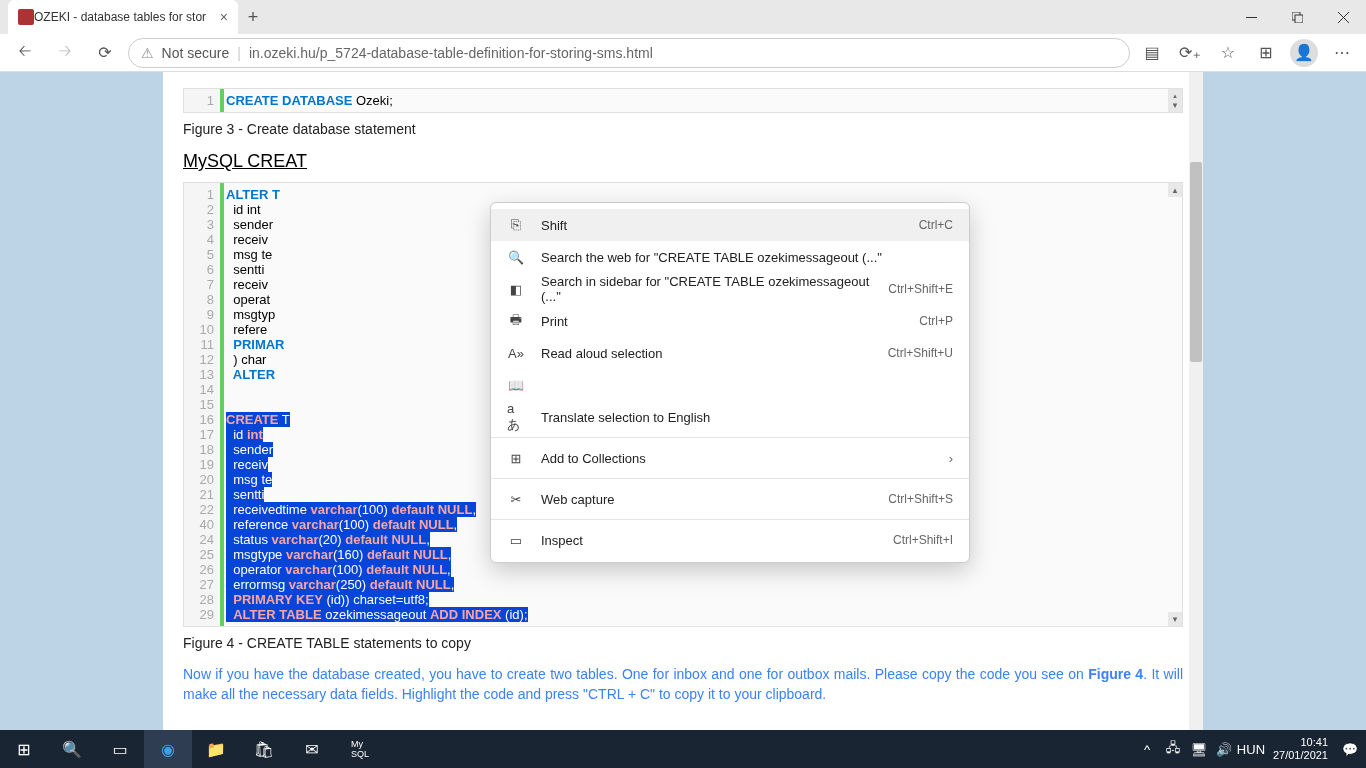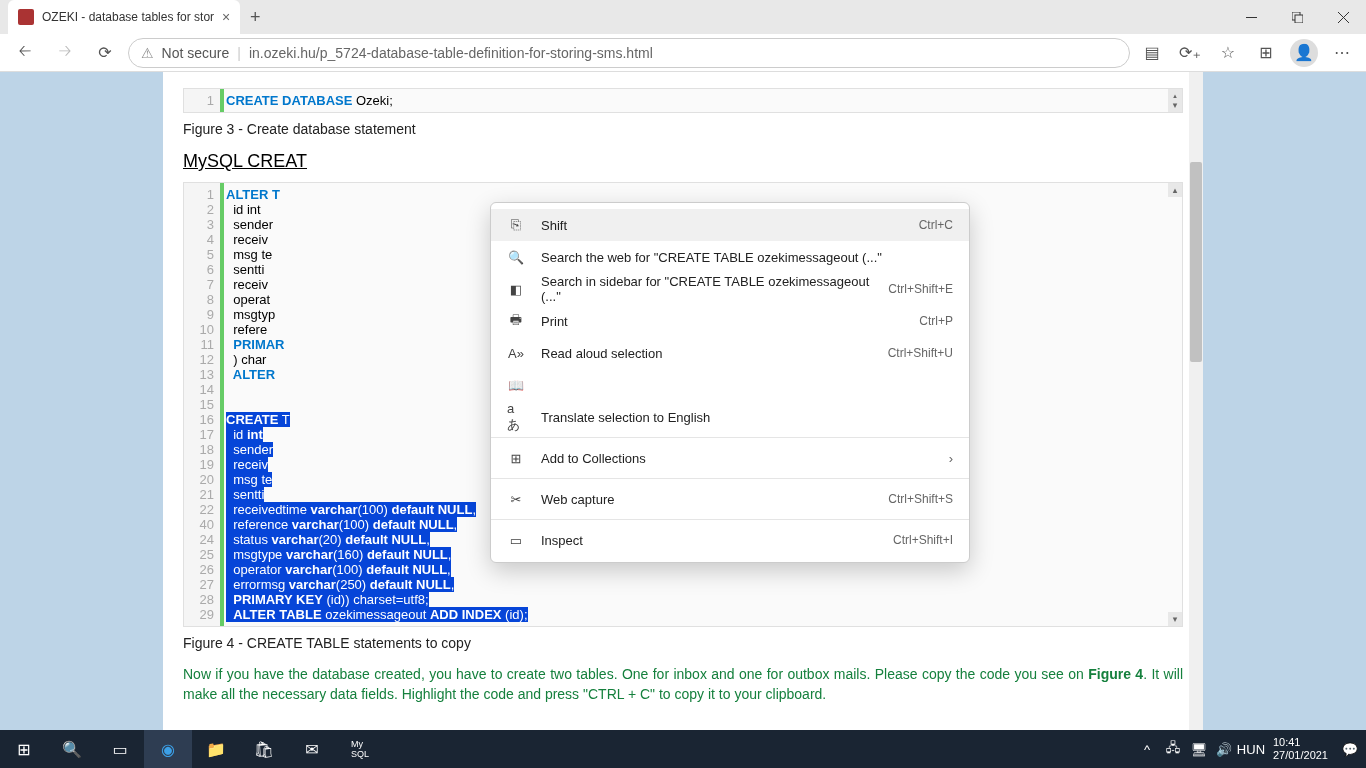--- a/index.html
+++ b/index.html
@@ -1,18 +1,18 @@
 <!DOCTYPE html>
 <html><head>
 <meta charset="utf-8">
 <style>
 *{margin:0;padding:0;box-sizing:border-box;font-family:"Segoe UI",Arial,sans-serif}
 body{width:1366px;height:768px;overflow:hidden;background:#f3f3f3;position:relative}
 .titlebar{height:34px;background:#e8e8e8;display:flex;align-items:flex-start}
-.tab{display:flex;align-items:center;height:34px;background:#fff;border-top-left-radius:6px;border-top-right-radius:6px;padding:0 10px;margin-left:8px;min-width:230px;font-size:12px;color:#333;gap:8px}
+.tab{display:flex;align-items:center;height:34px;background:#fff;border-top-left-radius:6px;border-top-right-radius:6px;padding:0 10px;margin-left:8px;min-width:230px;font-size:12px;color:#333;}
 .tab .favicon{width:16px;height:16px;background:#a33;border-radius:2px}
 .tab .tab-close{margin-left:auto;color:#666;font-size:14px;cursor:pointer}
 .newtab{width:30px;height:34px;display:flex;align-items:center;justify-content:center;color:#555;font-size:18px;cursor:pointer}
 .win-controls{margin-left:auto;display:flex}
 .win-btn{width:46px;height:34px;display:flex;align-items:center;justify-content:center;color:#333;font-size:11px;cursor:pointer}
 .win-btn svg{width:11px;height:11px}
 .toolbar{height:38px;background:#fff;display:flex;align-items:center;padding:0 8px;gap:6px;border-bottom:1px solid #ddd}
 .nav-btn{width:34px;height:34px;display:flex;align-items:center;justify-content:center;border-radius:4px;color:#555;cursor:pointer}
 .nav-btn.disabled{color:#bbb}
 .addr{flex:1;height:30px;border:1px solid #ccc;border-radius:15px;display:flex;align-items:center;padding:0 12px;font-size:14px;color:#555;gap:8px;background:#fff}
@@ -21,42 +21,42 @@
 .addr .url{color:#666}
 .tb-icon{width:32px;height:32px;display:flex;align-items:center;justify-content:center;color:#555;cursor:pointer}
 .content{height:658px;background:#bdd4e7;display:flex;justify-content:center;overflow:hidden;position:relative}
 .page{width:1040px;background:#fff;padding:10px 20px;position:relative}
 .code-block{border:1px solid #e0e0e0;display:flex;margin:6px 0;font-family:Consolas,monospace;font-size:13px;position:relative;background:#fafafa}
 .gutter{background:#f5f5f5;border-right:4px solid #6c6;padding:4px 6px;text-align:right;color:#aaa;min-width:40px}
 .gutter div{height:15px;line-height:15px}
 .code{padding:4px 2px;white-space:pre;line-height:15px}
 .code .kw{color:#0077cc;font-weight:bold}
 .code .sel{background:#0645d8;color:#fff}
-.code .sel .kw-s{color:#ffffff;font-weight:bold}
+.code .sel .kw-s{color:#fca5a5;font-weight:bold}
 .caption{font-size:14px;margin:8px 0 14px;color:#222}
 h3{font-size:18px;font-weight:normal;text-decoration:underline;margin:10px 0}
-.para{font-size:14px;color:#15803d;text-align:justify;line-height:1.4;margin-top:10px}
+.para{font-size:14px;color:#3b82f6;text-align:justify;line-height:1.4;margin-top:10px}
 .ctx-menu{position:absolute;left:490px;top:130px;width:480px;background:#fff;border:1px solid #ccc;border-radius:6px;box-shadow:0 8px 24px rgba(0,0,0,.2);padding:6px 0;font-size:13px;z-index:100}
 .ctx-item{display:flex;align-items:center;height:32px;padding:0 16px;cursor:pointer;gap:16px}
 .ctx-item.hl{background:#f0f0f0}
 .ctx-sep{height:1px;background:#e5e5e5;margin:4px 0}
 .ctx-ico{width:18px;display:flex;justify-content:center;color:#444}
 .ctx-label{flex:1;color:#222}
 .ctx-short{color:#666;font-size:12px}
 .ctx-arrow{color:#666}
 .page-scroll{position:absolute;right:0;top:0;width:14px;height:100%;background:#f0f0f0}
 .page-scroll .thumb{position:absolute;left:1px;width:12px;background:#c1c1c1;border-radius:2px}
 .small-scroll{position:absolute;right:0;top:0;width:14px;height:100%}
 .small-scroll .arr{width:14px;height:14px;background:#e8e8e8;font-size:9px;text-align:center;line-height:14px;color:#666}
 .taskbar{position:absolute;bottom:0;left:0;width:1366px;height:38px;background:#1a2533;display:flex;align-items:center;color:#fff;z-index:200}
 .tb-item{width:48px;height:38px;display:flex;align-items:center;justify-content:center;cursor:pointer}
 .tb-item.active{background:#2e3d52}
 .tray{margin-left:auto;display:flex;align-items:center;gap:2px;padding-right:4px}
 .tray-ico{width:24px;height:38px;display:flex;align-items:center;justify-content:center;font-size:13px}
-.clock{text-align:left;font-size:11px;line-height:13px;padding:0 8px}
+.clock{text-align:right;font-size:11px;line-height:13px;padding:0 8px}
 .avatar{width:28px;height:28px;border-radius:50%;background:#ddd;display:flex;align-items:center;justify-content:center;color:#888}
 </style>
 </head>
 <body>
 
 <div class="titlebar">
   <div class="tab">
     <span class="favicon"></span>
     <span>OZEKI - database tables for stor</span>
     <span class="tab-close">×</span>

